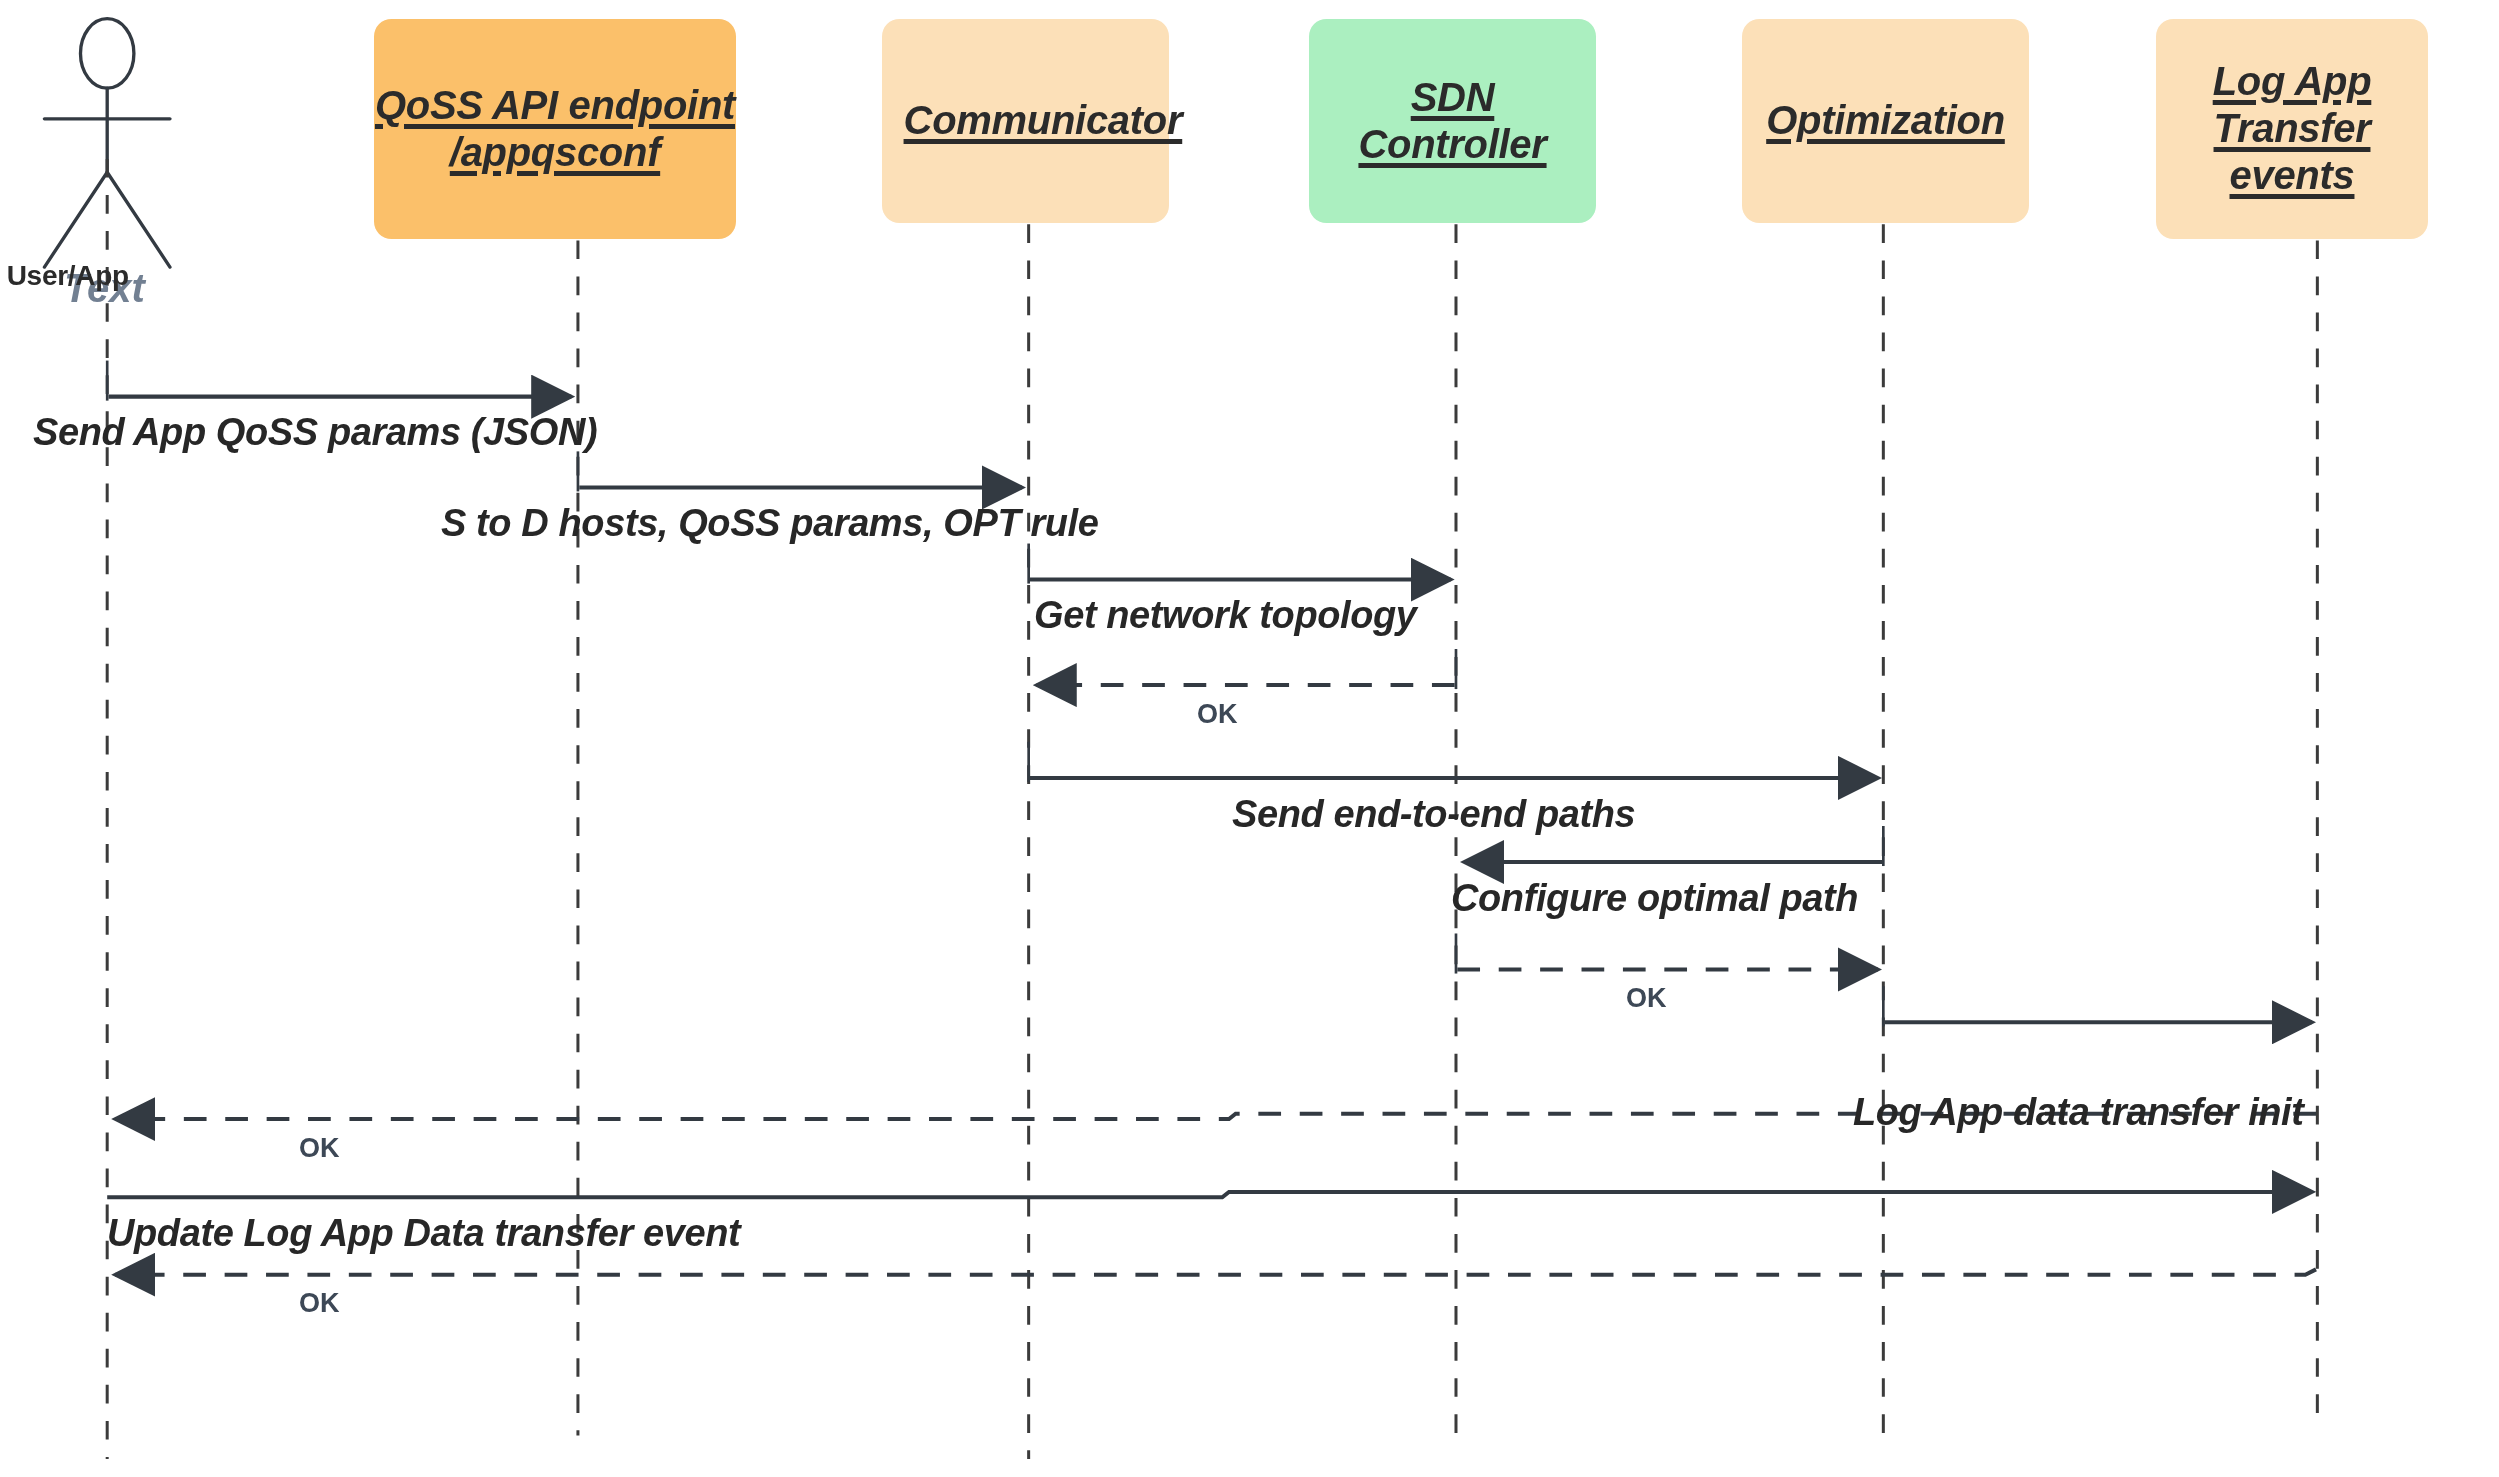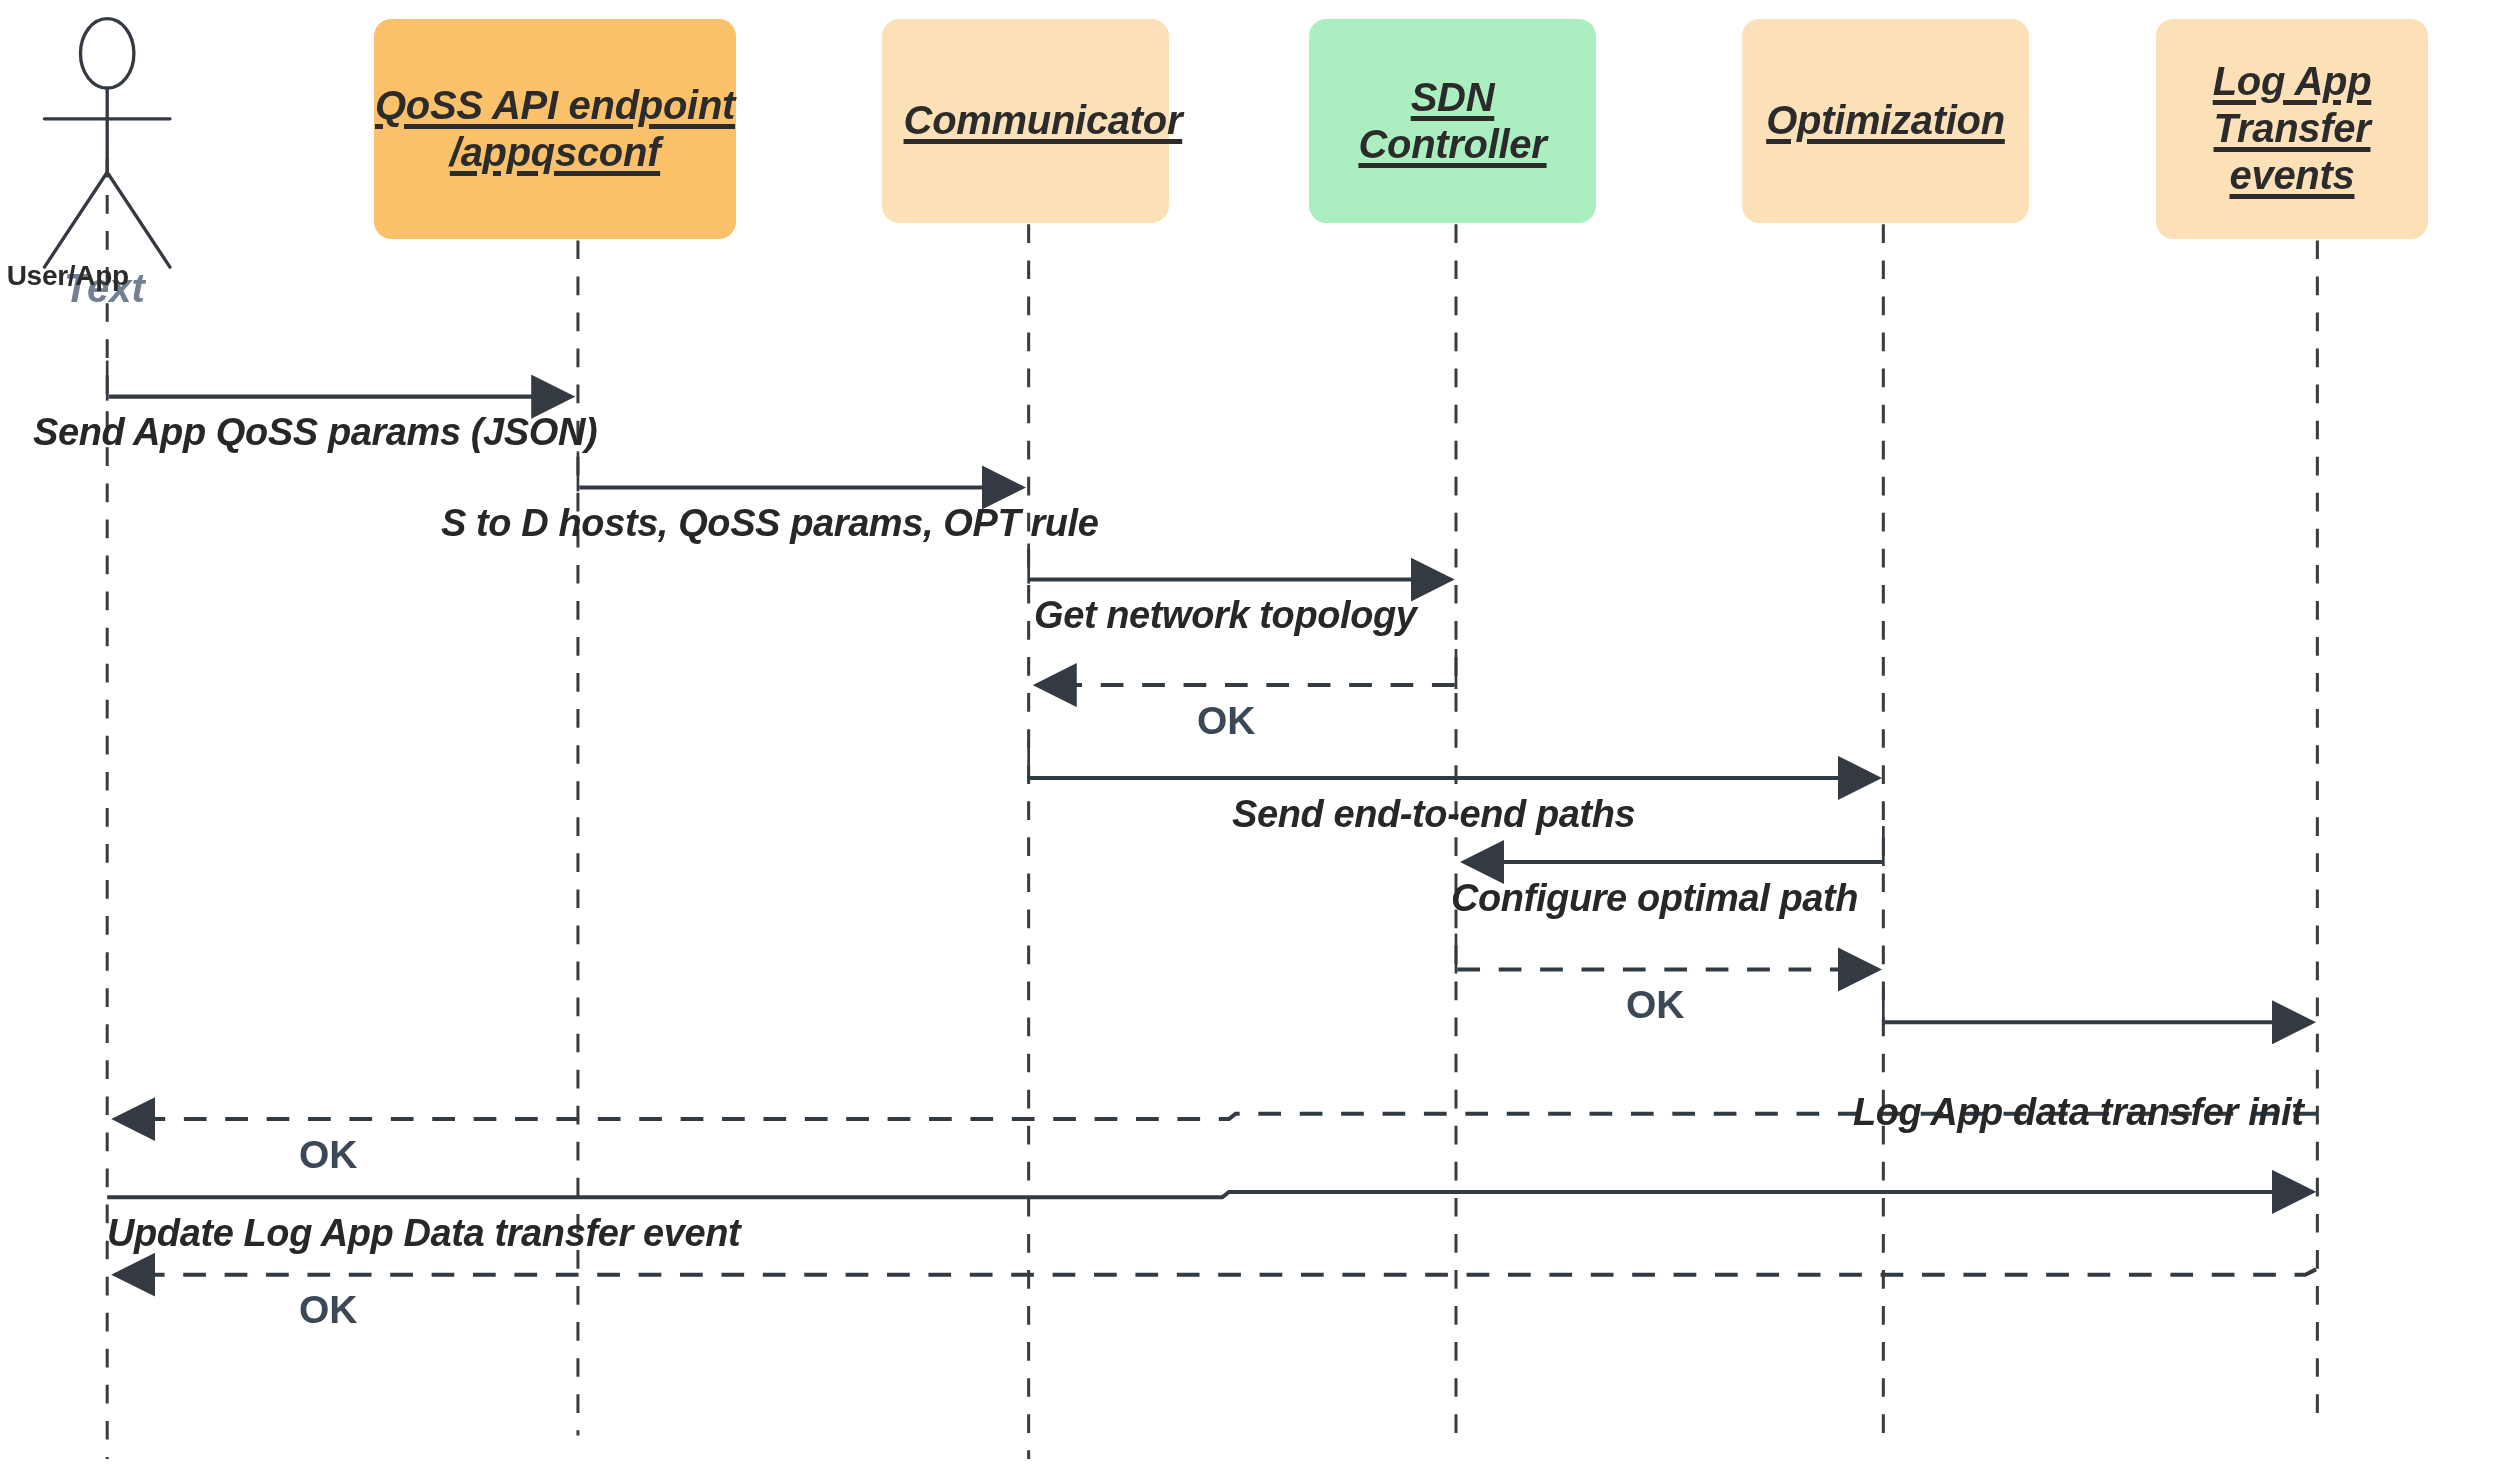--- a/index.html
+++ b/index.html
@@ -10,21 +10,21 @@
   .pbox{position:absolute;border-radius:17.4px;box-sizing:border-box;
         display:flex;align-items:center;justify-content:center;text-align:center;}
   .pbox .ptitle{font-weight:bold;font-style:italic;color:#2b2b2b;
         font-size:40px;line-height:1.18;text-decoration:underline;
         text-decoration-thickness:4.7px;text-underline-offset:4.7px;
         white-space:pre-line;letter-spacing:-0.3px;}
 
   .msglabel{position:absolute;font-weight:bold;font-style:italic;color:#272727;
         font-size:38px;white-space:nowrap;letter-spacing:-0.4px;}
   .oklabel{position:absolute;font-weight:bold;font-style:normal;color:#3d4856;
-        font-size:39px;white-space:nowrap;letter-spacing:0px;}
+        font-size:27px;white-space:nowrap;letter-spacing:0px;}
   .actorlabel{position:absolute;font-weight:bold;color:#2b2b2b;
         font-size:28px;white-space:nowrap;letter-spacing:-0.3px;}
   .ghostlabel{position:absolute;font-weight:bold;font-style:italic;color:#5a6a80;
         font-size:40px;white-space:nowrap;opacity:.85;}
 </style>
 </head>
 <body>
 
 <div id="stage">
 

